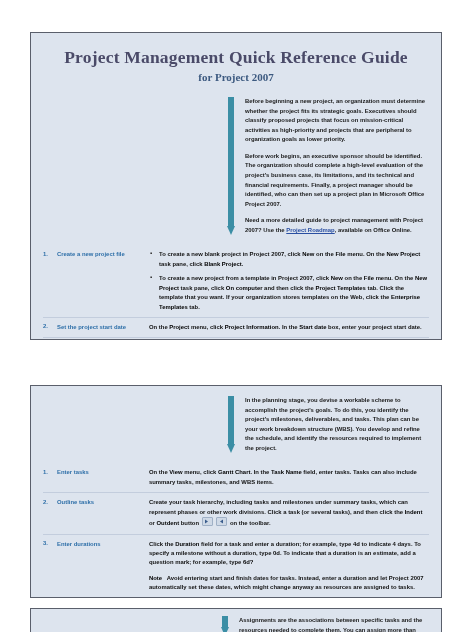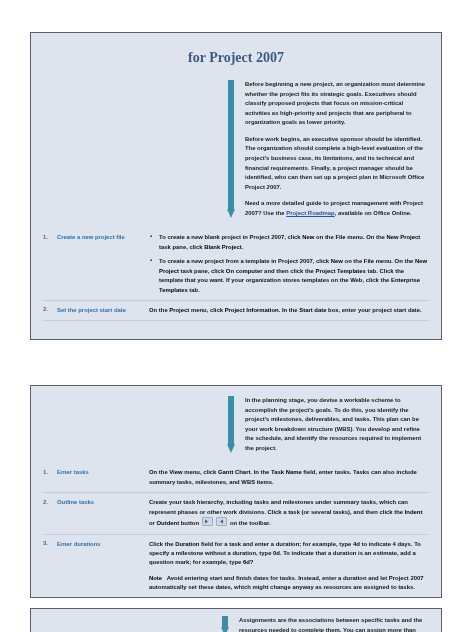--- a/index.html
+++ b/index.html
@@ -39,21 +39,21 @@
     font-family: "Liberation Serif", serif;
     font-weight: bold;
     font-size: 17.5px;
     letter-spacing: .2px;
     margin: 0;
   }
   .sub-title {
     color: #3d5a80;
     font-family: "Liberation Serif", serif;
     font-weight: bold;
-    font-size: 14px;
+    font-size: 11px;
     margin: 3px 0 0 0;
   }
 
   
   .intro-row {
     display: flex;
     margin: 14px 14px 0 196px;
   }
   .accent-wrap {
     position: relative;
@@ -166,20 +166,21 @@
   .p3-row .intro-text p { margin-bottom: 4px; }
 </style>
 </head>
 <body>
 
 <div class="page">
 
   <div class="panel" id="panel-1">
 
     <div class="title-block">
+      <div class="main-title">Project Management Quick Reference Guide</div>
       <div class="sub-title">for Project 2007</div>
     </div>
 
     <div class="intro-row">
       <div class="accent-wrap">
         <div class="accent-bar"></div>
         <div class="accent-point"></div>
       </div>
       <div class="intro-text">
         <p>Before beginning a new project, an organization must determine whether the project fits its strategic goals. Executives should classify proposed projects that focus on mission-critical activities as high-priority and projects that are peripheral to organization goals as lower priority.</p>

